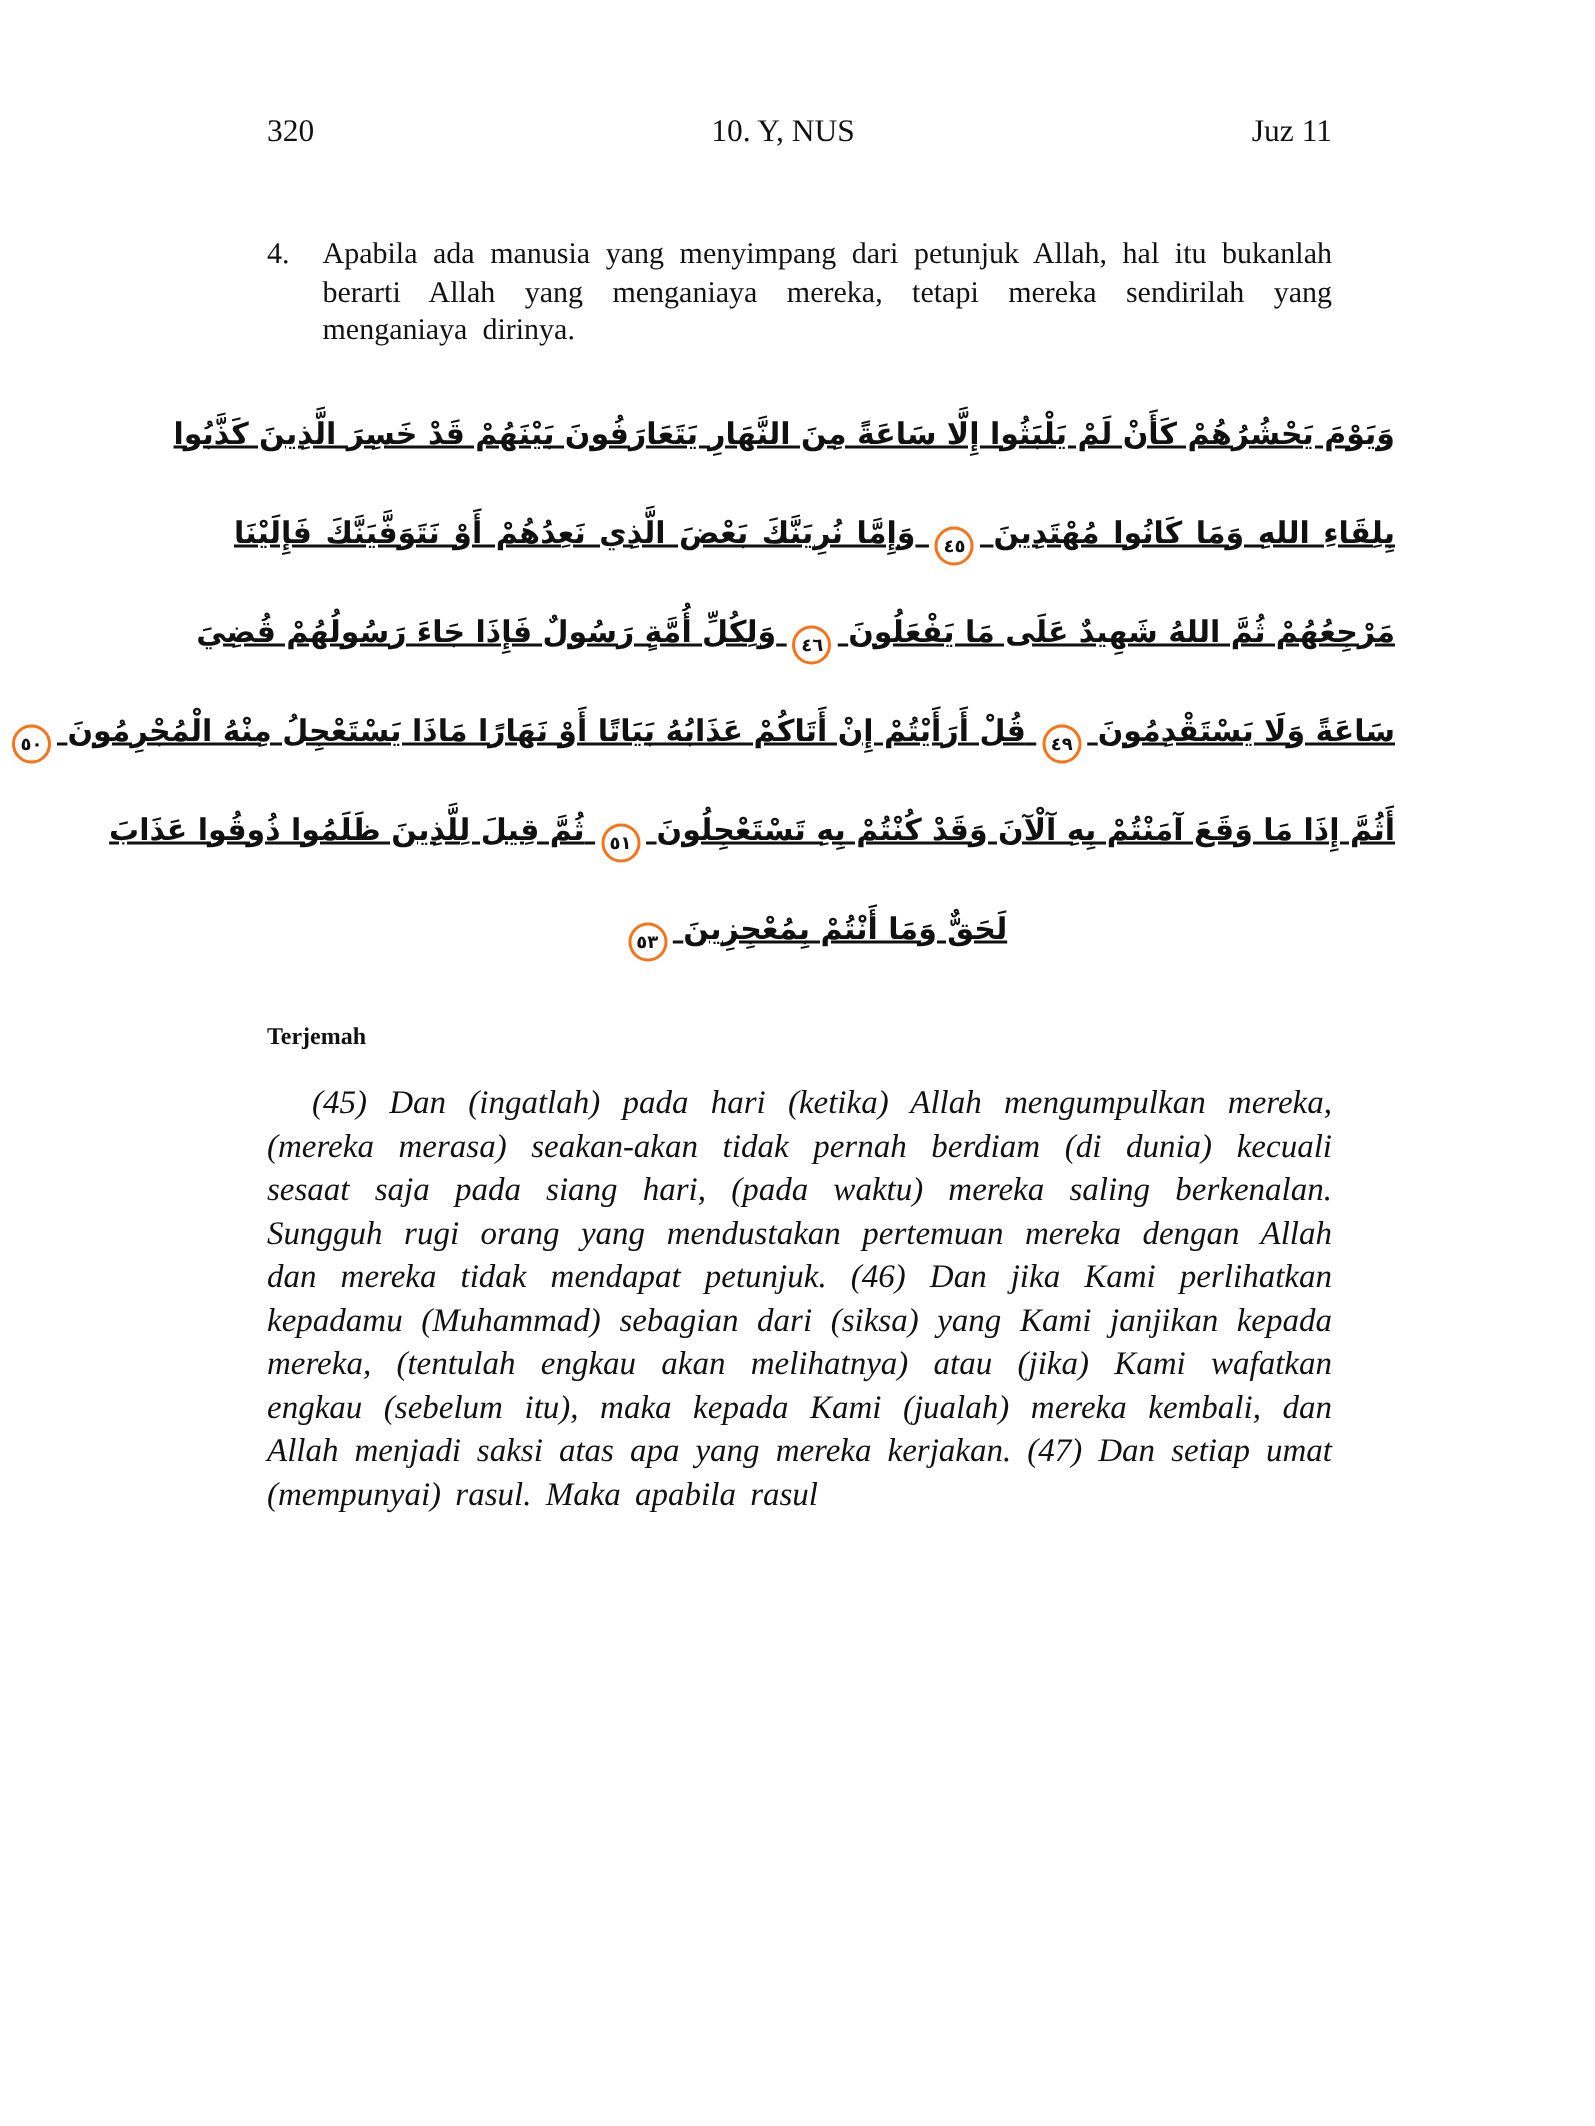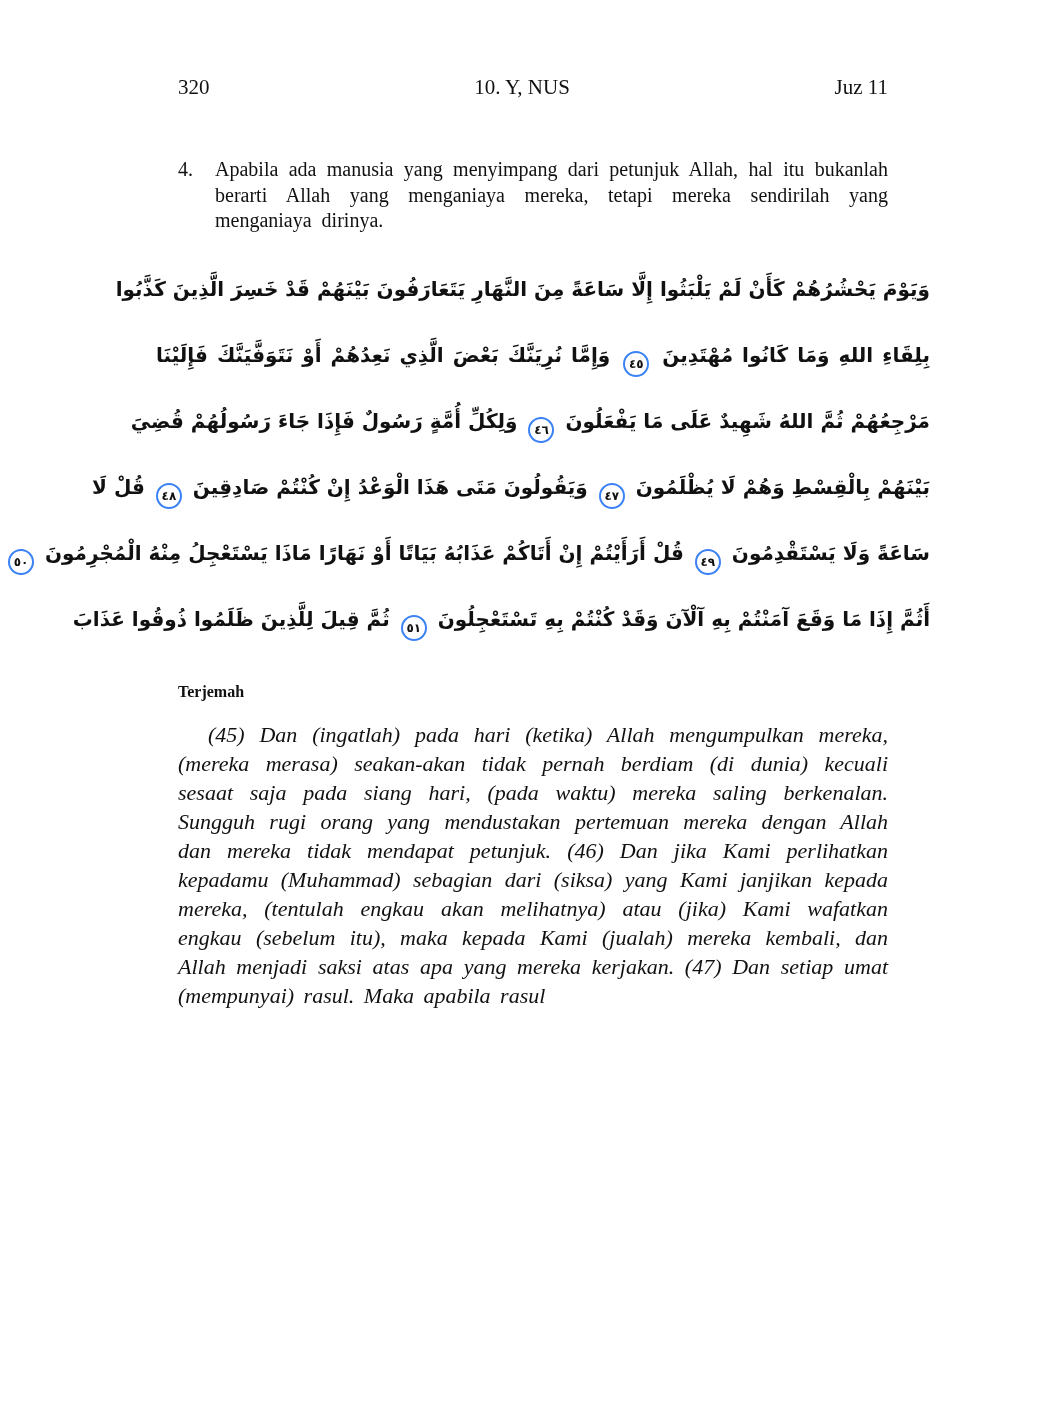--- a/index.html
+++ b/index.html
@@ -64,32 +64,33 @@
     direction: rtl;
     font-family: "DejaVu Sans", sans-serif;
     font-weight: bold;
     font-size: 20px;
     line-height: 66px;
     height: 66px;
     white-space: nowrap;
     text-align: justify;
     text-align-last: justify;
     overflow: visible;
+    text-decoration: underline;
   }
   .q-line.center {
     text-align: center;
     text-align-last: center;
   }
   .ayah-marker {
     display: inline-flex;
     align-items: center;
     justify-content: center;
     width: 26px;
     height: 26px;
-    border: 2px solid #3b82f6;
+    border: 2px solid #f97316;
     border-radius: 50%;
     font-size: 12px;
     font-weight: bold;
     line-height: 1;
     vertical-align: -6px;
     margin: 0 4px;
   }
   
   .terjemah-heading {
     margin-top: 26px;
@@ -121,22 +122,22 @@
   <div class="list-item">
     <span class="num">4.</span>
     <p class="list-text">Apabila ada manusia yang menyimpang dari petunjuk Allah, hal itu bukanlah berarti Allah yang menganiaya mereka, tetapi mereka sendirilah yang menganiaya dirinya.</p>
   </div>
 
 
   <div class="quran" id="quran">
       <div class="q-line"><span>وَيَوْمَ يَحْشُرُهُمْ كَأَنْ لَمْ يَلْبَثُوا إِلَّا سَاعَةً مِنَ النَّهَارِ يَتَعَارَفُونَ بَيْنَهُمْ قَدْ خَسِرَ الَّذِينَ كَذَّبُوا</span></div>
       <div class="q-line"><span>بِلِقَاءِ اللهِ وَمَا كَانُوا مُهْتَدِينَ</span> <span class="ayah-marker">٤٥</span> <span>وَإِمَّا نُرِيَنَّكَ بَعْضَ الَّذِي نَعِدُهُمْ أَوْ نَتَوَفَّيَنَّكَ فَإِلَيْنَا</span></div>
       <div class="q-line"><span>مَرْجِعُهُمْ ثُمَّ اللهُ شَهِيدٌ عَلَى مَا يَفْعَلُونَ</span> <span class="ayah-marker">٤٦</span> <span>وَلِكُلِّ أُمَّةٍ رَسُولٌ فَإِذَا جَاءَ رَسُولُهُمْ قُضِيَ</span></div>
-      <div class="q-line"><span>بَيْنَهُمْ بِالْقِسْطِ وَهُمْ لَا يُظْلَمُونَ</span> <span class="ayah-marker">٤٧</span> <span>وَيَقُولُونَ مَتَى هَذَا الْوَعْدُ إِنْ كُنْتُمْ صَادِقِينَ</span> <span class="ayah-marker">٤٨</span> <span>قُلْ لَا</span></div>
       <div class="q-line"><span>سَاعَةً وَلَا يَسْتَقْدِمُونَ</span> <span class="ayah-marker">٤٩</span> <span>قُلْ أَرَأَيْتُمْ إِنْ أَتَاكُمْ عَذَابُهُ بَيَاتًا أَوْ نَهَارًا مَاذَا يَسْتَعْجِلُ مِنْهُ الْمُجْرِمُونَ</span> <span class="ayah-marker">٥٠</span></div>
       <div class="q-line"><span>أَثُمَّ إِذَا مَا وَقَعَ آمَنْتُمْ بِهِ آلْآنَ وَقَدْ كُنْتُمْ بِهِ تَسْتَعْجِلُونَ</span> <span class="ayah-marker">٥١</span> <span>ثُمَّ قِيلَ لِلَّذِينَ ظَلَمُوا ذُوقُوا عَذَابَ</span></div>
+      <div class="q-line center"><span>لَحَقٌّ وَمَا أَنْتُمْ بِمُعْجِزِينَ</span> <span class="ayah-marker">٥٣</span></div>
     </div>
 
   <h3 class="terjemah-heading">Terjemah</h3>
 
   <p class="translation">(45) Dan (ingatlah) pada hari (ketika) Allah mengumpulkan mereka, (mereka merasa) seakan-akan tidak pernah berdiam (di dunia) kecuali sesaat saja pada siang hari, (pada waktu) mereka saling berkenalan. Sungguh rugi orang yang mendustakan pertemuan mereka dengan Allah dan mereka tidak mendapat petunjuk. (46) Dan jika Kami perlihatkan kepadamu (Muhammad) sebagian dari (siksa) yang Kami janjikan kepada mereka, (tentulah engkau akan melihatnya) atau (jika) Kami wafatkan engkau (sebelum itu), maka kepada Kami (jualah) mereka kembali, dan Allah menjadi saksi atas apa yang mereka kerjakan. (47) Dan setiap umat (mempunyai) rasul. Maka apabila rasul</p>
 
 </div>
 
 </body></html>

